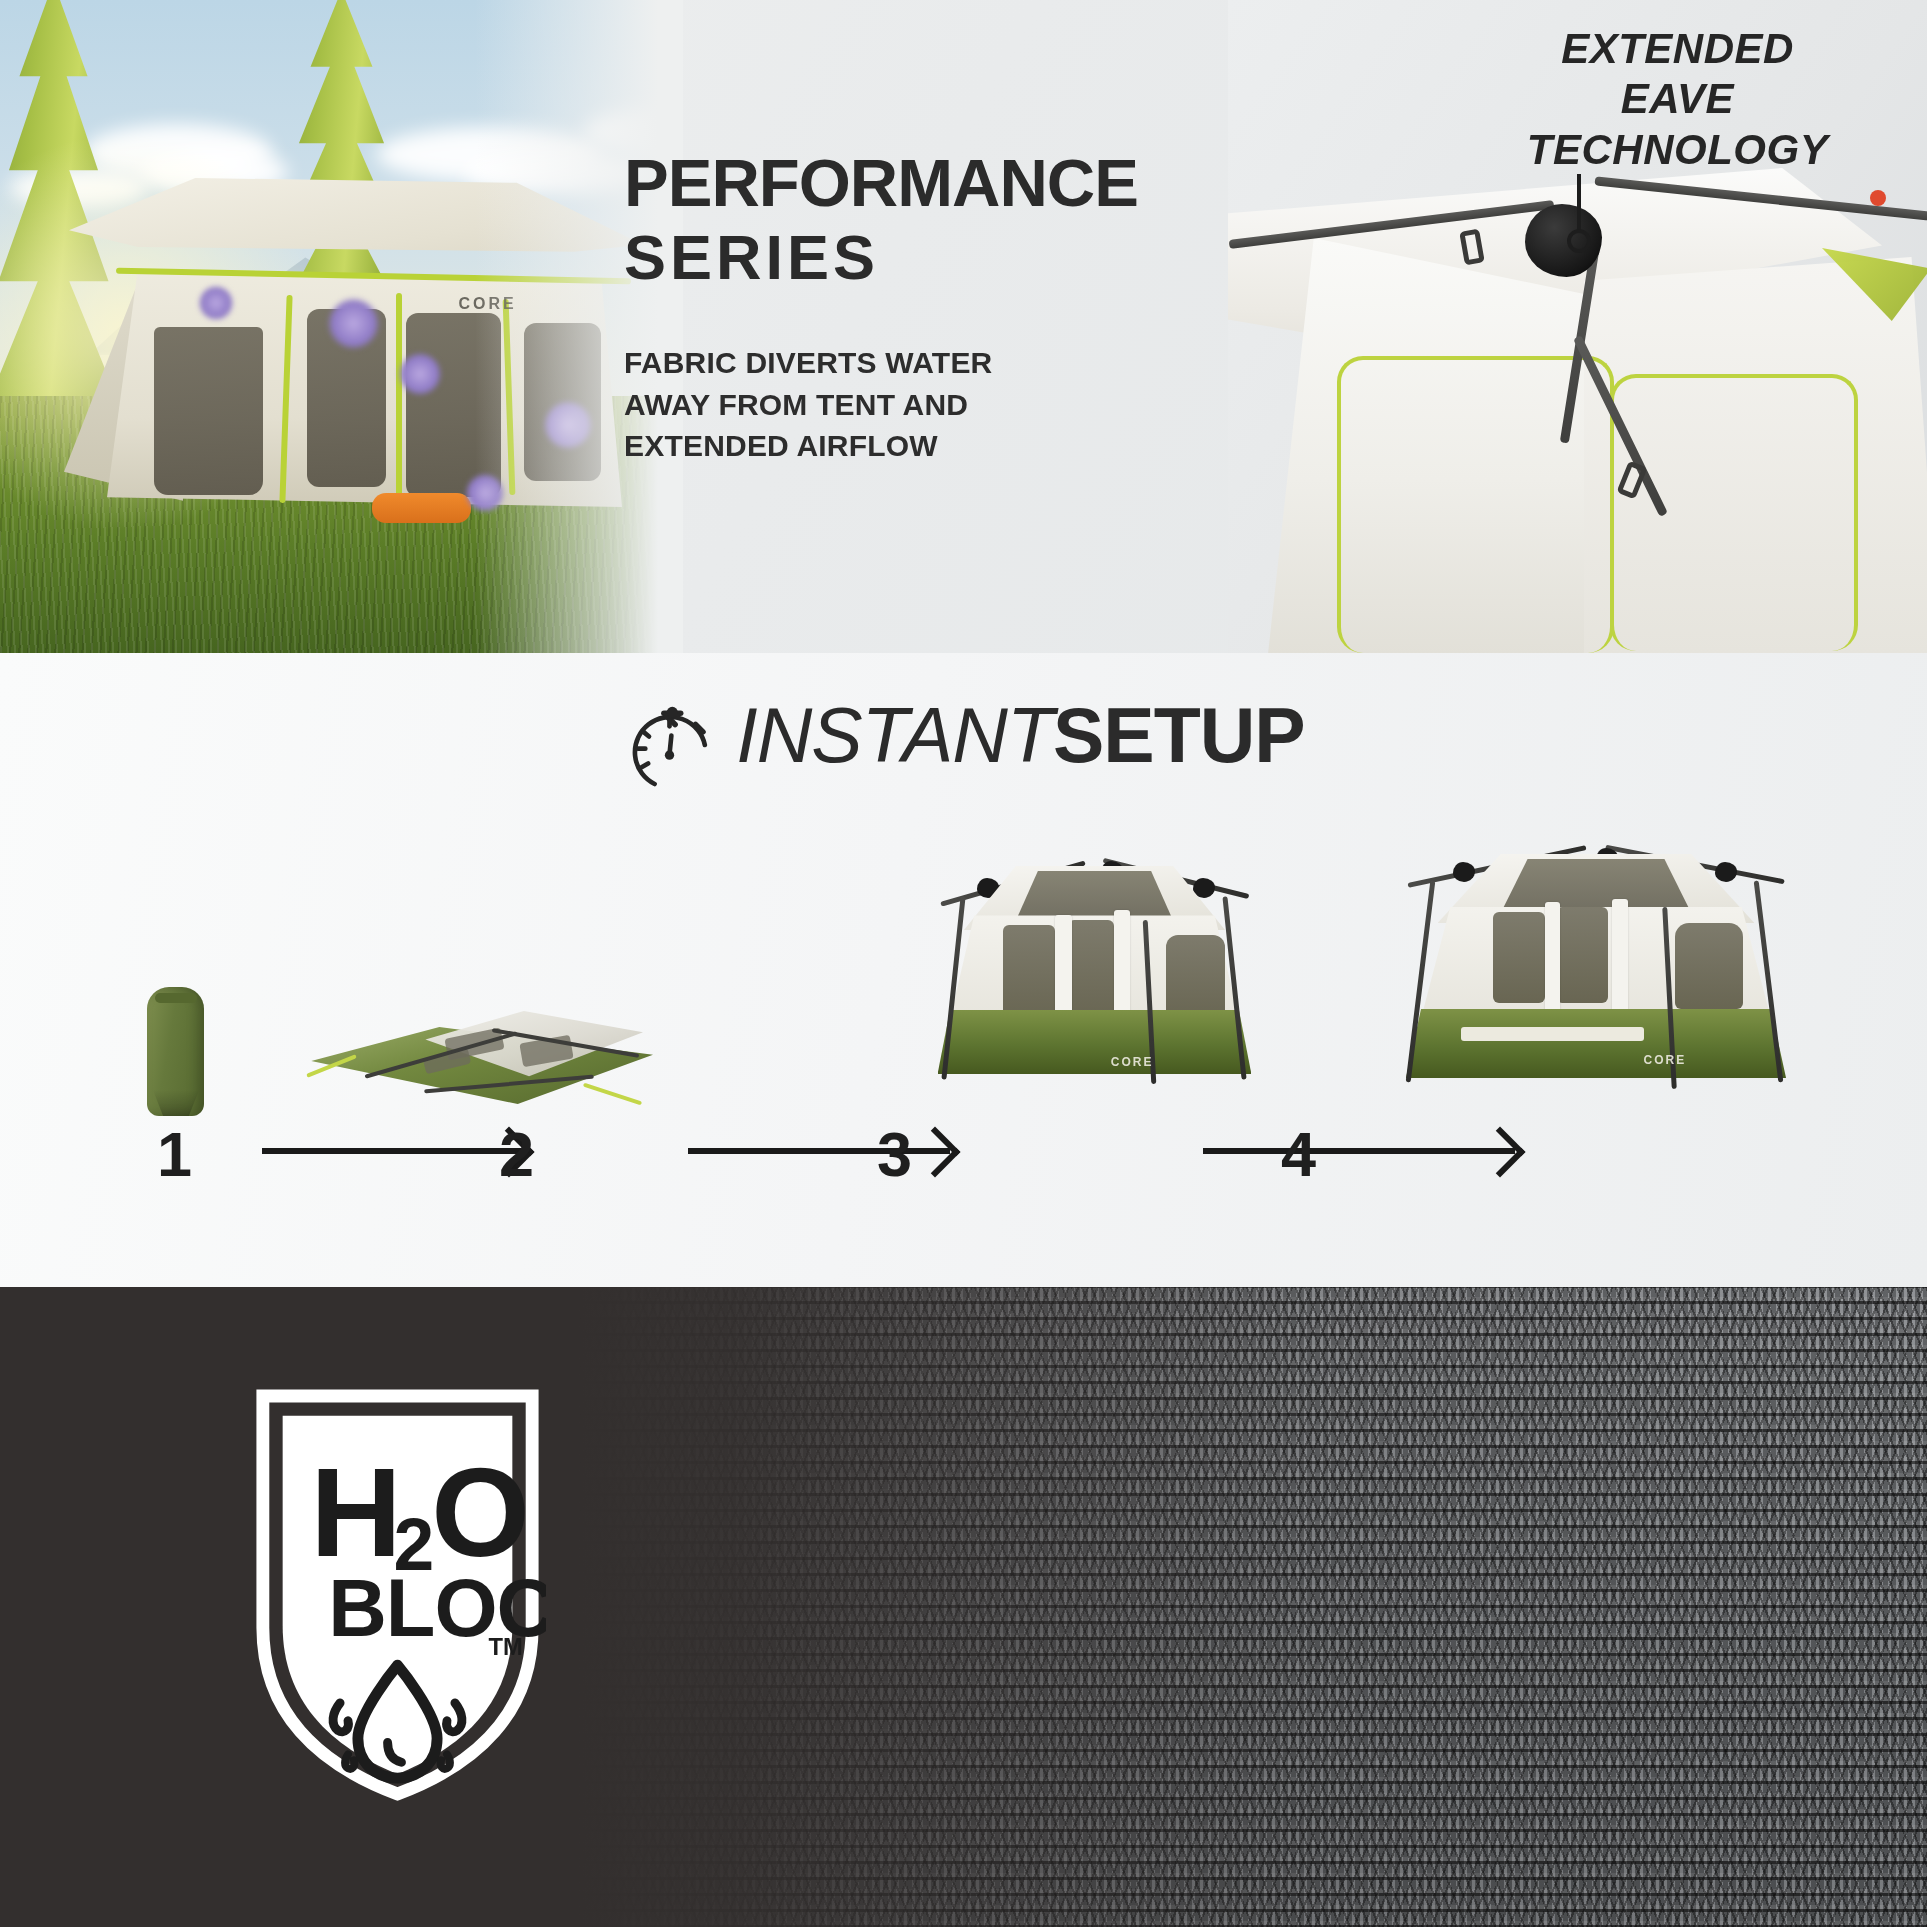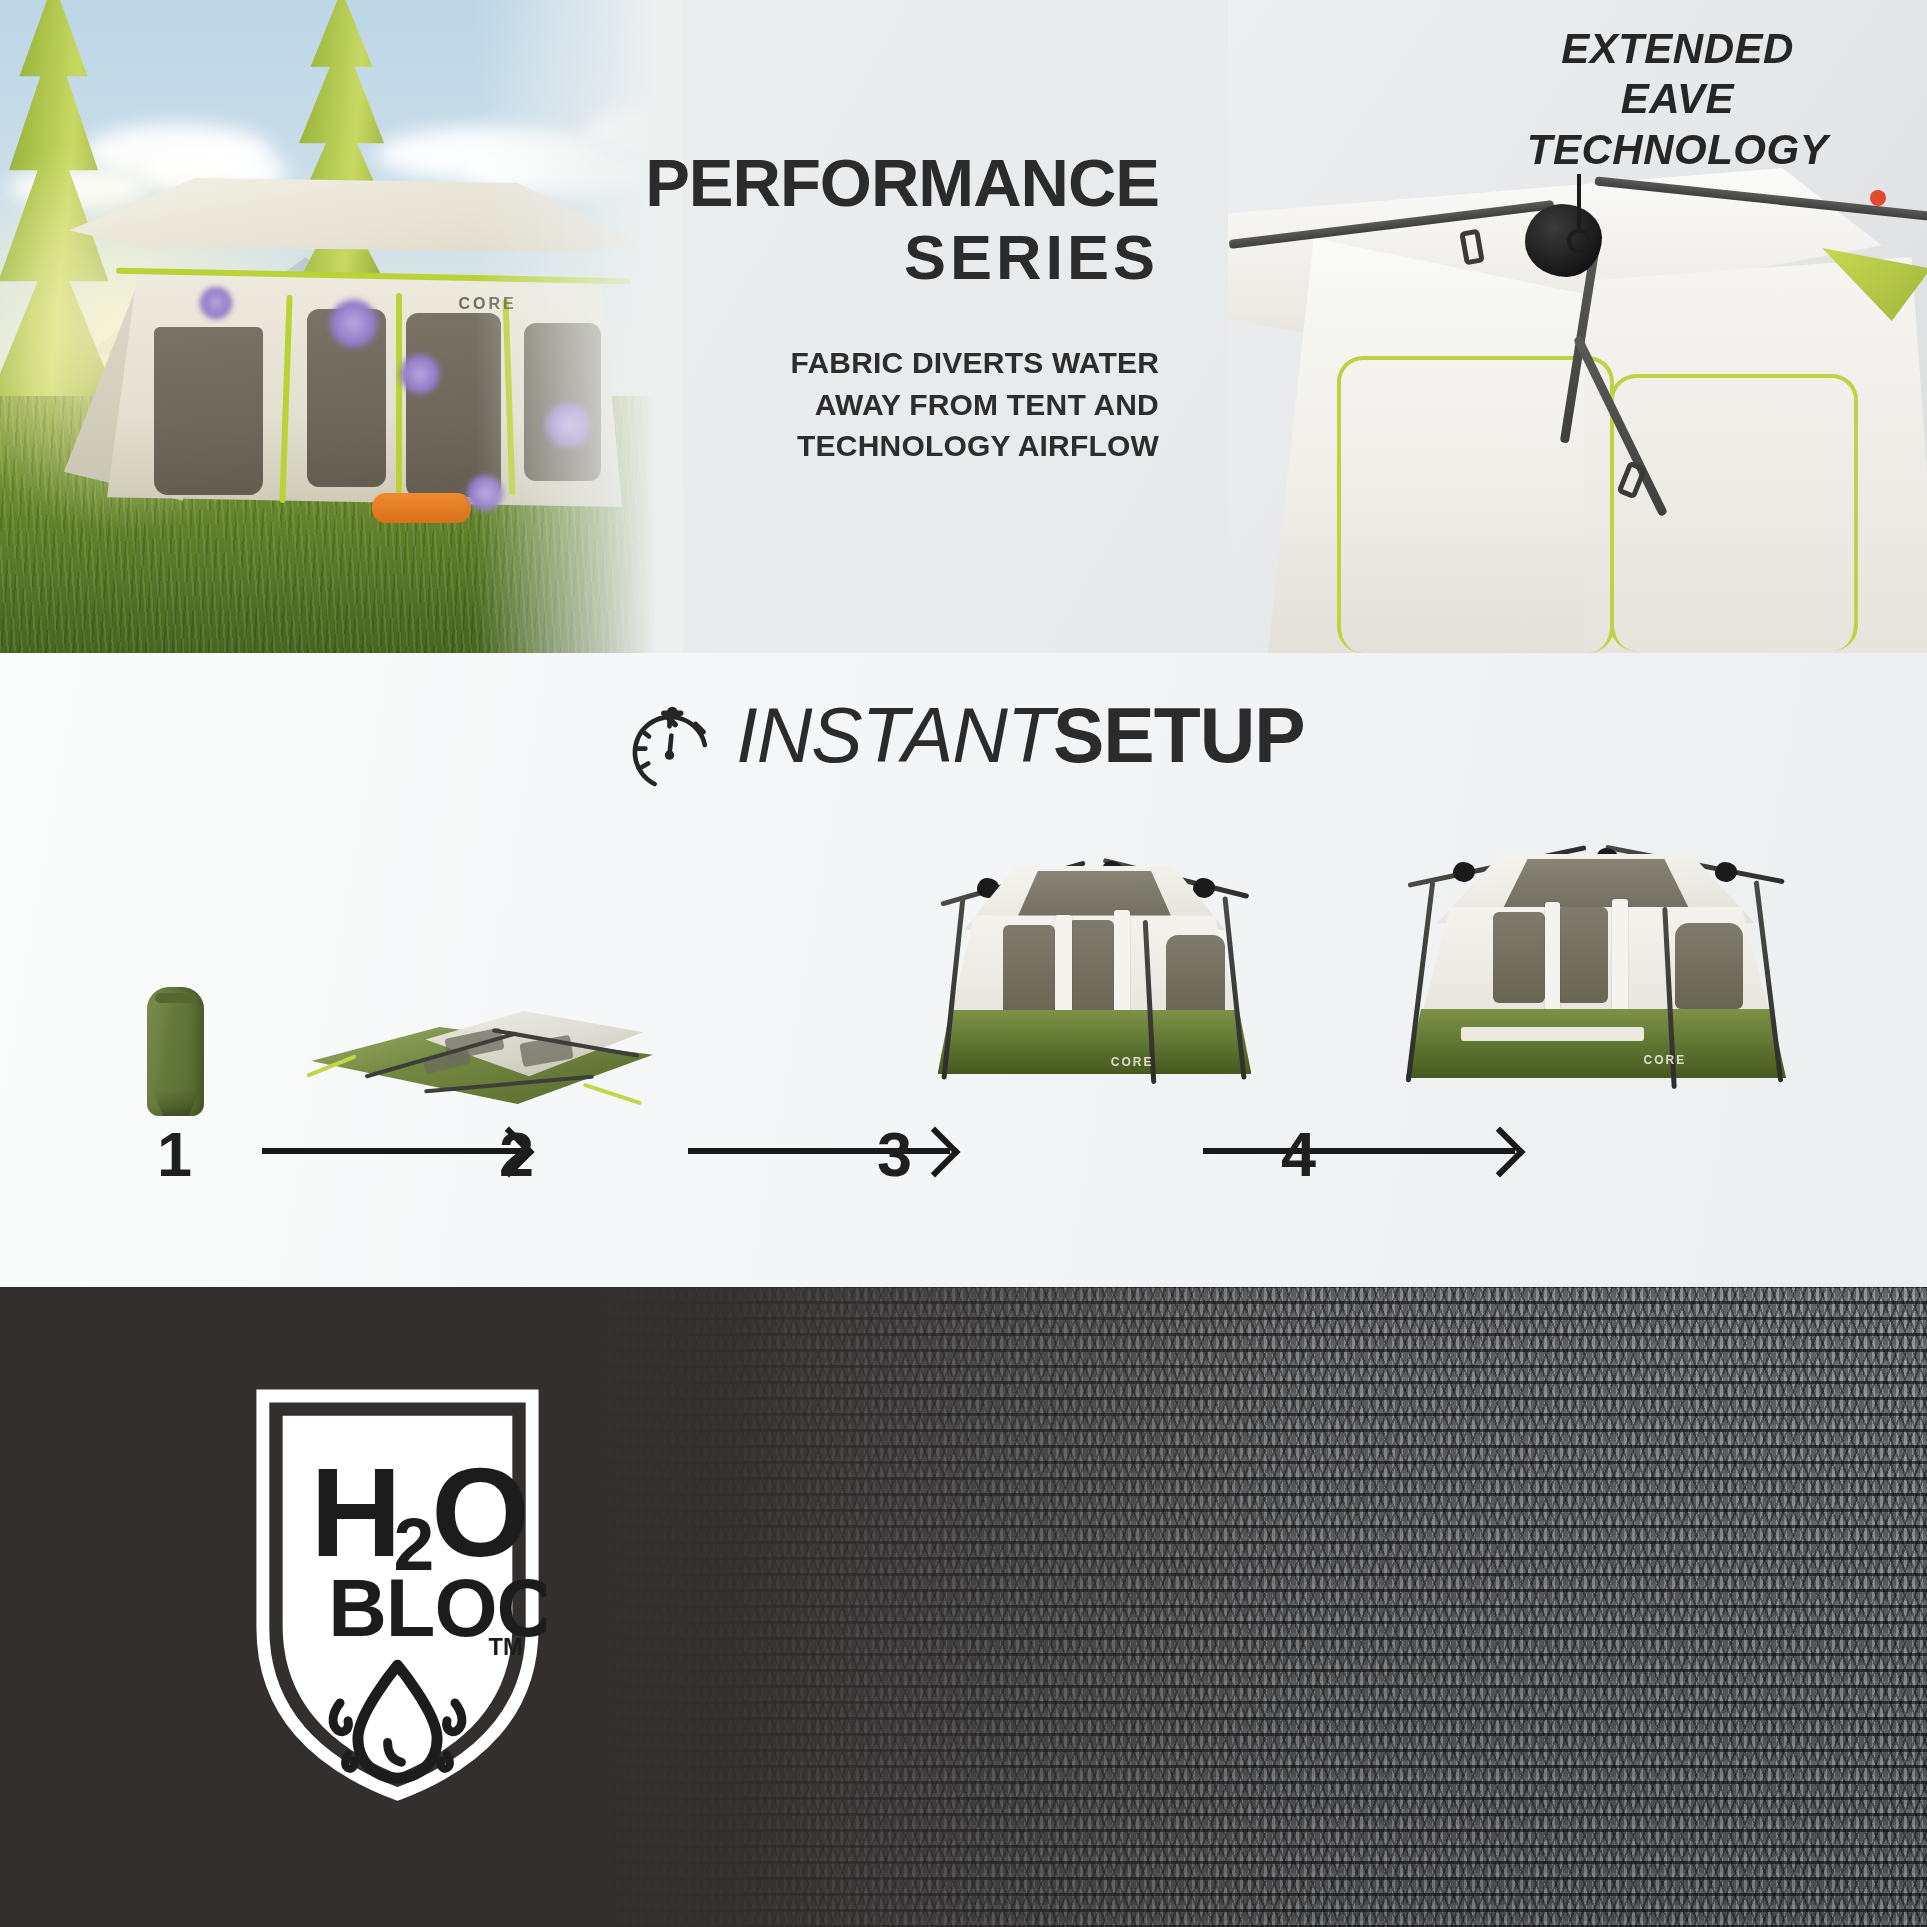--- a/index.html
+++ b/index.html
@@ -116,21 +116,21 @@
   .f2{ left:398px; top:352px; width:44px; height:44px; }
   .f3{ left:198px; top:285px; width:36px; height:36px; }
   .f4{ left:543px; top:400px; width:50px; height:50px; }
   .f5{ left:465px; top:473px; width:40px; height:40px; }
   .photo-fade{
     position:absolute; right:0; top:0; width:208px; height:100%;
     background:linear-gradient(90deg,rgba(238,240,240,0) 0%,rgba(238,240,240,.45) 38%,#eef0f0 88%);
   }
 
   
-  .hero-copy { position:absolute; left:624px; top:149px; width:535px; text-align:right; }
+  .hero-copy { position:absolute; left:624px; top:149px; width:535px; text-align:left; }
   .h-perf {
     font-size:67px; font-weight:800; letter-spacing:-1px; color:#2b2b2b; line-height:1;
   }
   .h-series {
     font-size:63px; font-weight:700; letter-spacing:4px; color:#2b2b2b;
     line-height:1.18; margin-top:4px;
   }
   .h-sub {
     margin-top:48px; font-size:30px; font-weight:700; color:#2d2d2d;
     line-height:1.38; letter-spacing:0.2px;
@@ -438,21 +438,21 @@
       <div class="flower f5"></div>
       <div class="photo-fade"></div>
     </div>
 
     <div class="hero-copy">
       <div class="h-perf">PERFORMANCE</div>
       <div class="h-series">SERIES</div>
       <div class="h-sub">
         <div>FABRIC DIVERTS WATER</div>
         <div>AWAY FROM TENT AND</div>
-        <div>TECHNOLOGY AIRFLOW</div>
+        <div>EXTENDED AIRFLOW</div>
       </div>
     </div>
 
     <div class="eave-photo">
       <div class="ev-fly"></div>
       <div class="ev-wall"></div>
       <div class="ev-wall2"></div>
       <div class="ev-lime limeA"></div>
       <div class="ev-lime limeB"></div>
       <div class="ev-pole p-top-l"></div>

